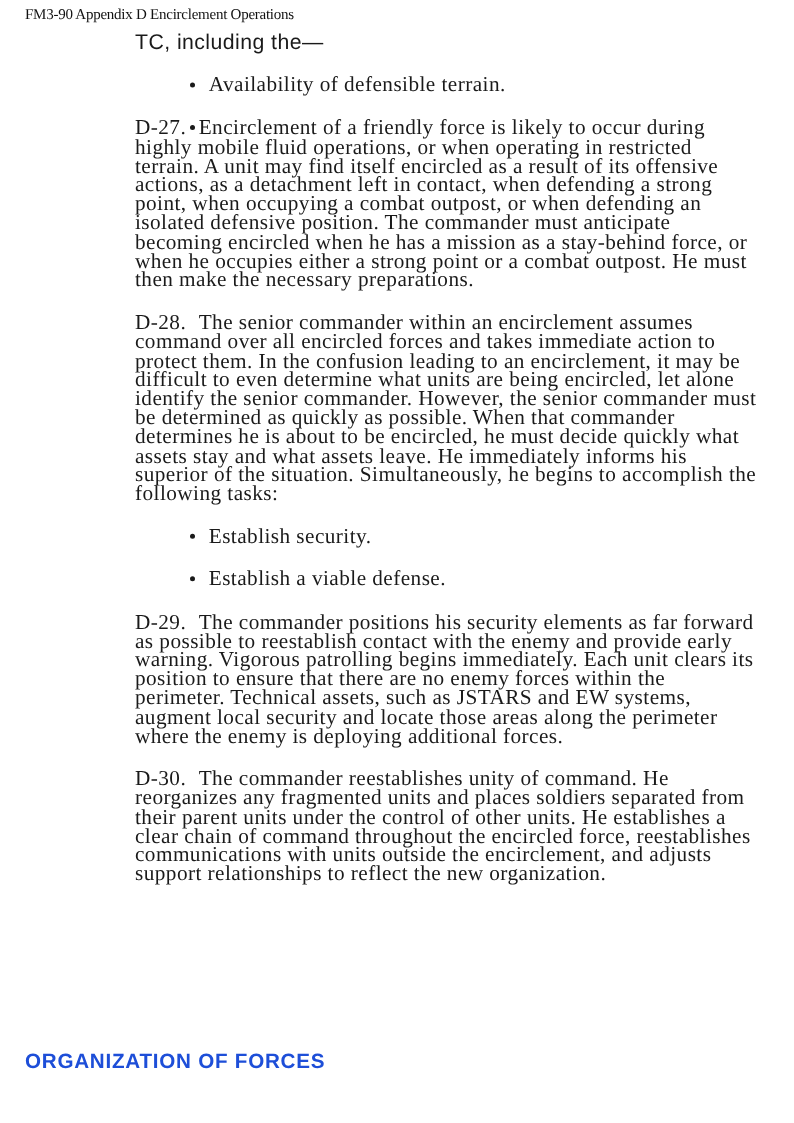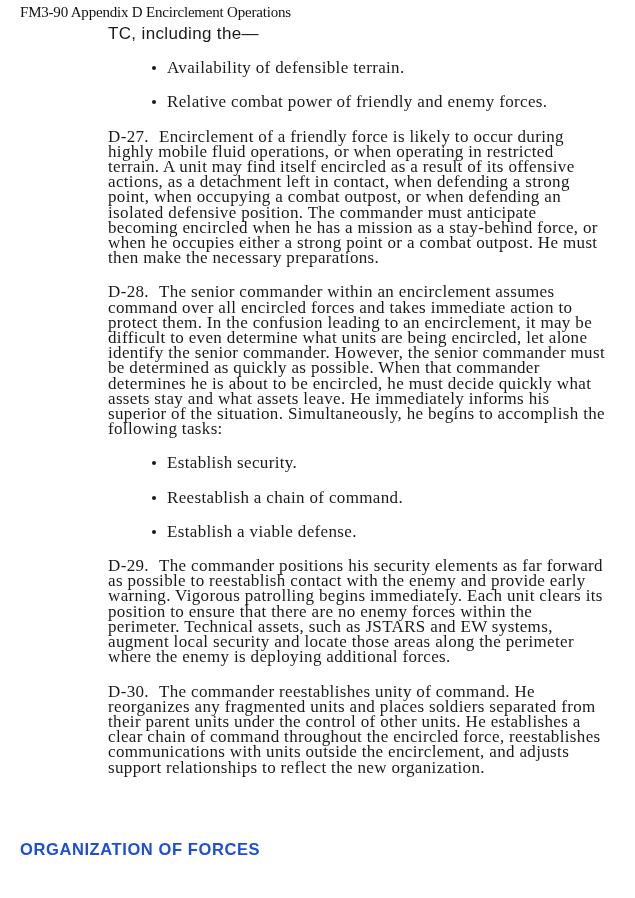--- a/index.html
+++ b/index.html
@@ -1,46 +1,45 @@
 <!DOCTYPE html>
 <html><head>
 <meta charset="utf-8">
 <style>
   html, body { margin: 0; padding: 0; background: #ffffff; }
   body { width: 635px; height: 898px; position: relative; overflow: hidden; color: #1a1a1a; }
-  .header { position: absolute; left: 20px; top: 4px; font-family: "Liberation Serif", serif; font-size: 15px; color: #111; letter-spacing: -0.2px; }
+  .header { position: absolute; left: 20px; top: 4px; font-family: "Liberation Serif", serif; font-size: 12px; color: #111; letter-spacing: -0.2px; }
   .content { position: absolute; left: 108px; top: 26px; width: 500px; font-family: "Liberation Sans", sans-serif; font-size: 17px; line-height: 15.2px; letter-spacing: 0.35px; }
   .intro { margin: 0; }
   ul.bullets { list-style: none; margin: 0; padding: 0 0 0 43px; }
   ul.bullets li { position: relative; padding-left: 16px; margin-top: 19px; font-family: Liberation Serif, serif; }
   ul.bullets li .dot { position: absolute; left: 1px; top: 6px; width: 4px; height: 4px; border-radius: 50%; background: #1a1a1a; }
   .para { margin: 19px 0 0 0; font-family: Liberation Serif, serif; }
   .para .num { margin-right: 10px; }
   .section-heading { position: absolute; left: 20px; top: 840px; font-family: "Liberation Sans", sans-serif; font-weight: bold; font-size: 16.5px; color: #1d4ed8; letter-spacing: 0.6px; margin: 0; }
 </style>
 </head>
 <body>
 
 <div class="header">FM3-90 Appendix D Encirclement Operations</div>
 
 <div class="content">
   <p class="intro">TC, including the—</p>
 
   <ul class="bullets">
     <li><span class="dot"></span><span>Availability of defensible terrain.</span></li>
-    <li><span class="dot"></span><span>Relative combat power of friendly and enemy forces.</span></li>
+    <li><span class="dot"></span></li>
   </ul>
 
   <p class="para"><span class="num">D-27.</span><span>Encirclement of a friendly force is likely to occur during highly mobile fluid operations, or when operating in restricted terrain. A unit may find itself encircled as a result of its offensive actions, as a detachment left in contact, when defending a strong point, when occupying a combat outpost, or when defending an isolated defensive position. The commander must anticipate becoming encircled when he has a mission as a stay-behind force, or when he occupies either a strong point or a combat outpost. He must then make the necessary preparations.</span></p>
 
   <p class="para"><span class="num">D-28.</span><span>The senior commander within an encirclement assumes command over all encircled forces and takes immediate action to protect them. In the confusion leading to an encirclement, it may be difficult to even determine what units are being encircled, let alone identify the senior commander. However, the senior commander must be determined as quickly as possible. When that commander determines he is about to be encircled, he must decide quickly what assets stay and what assets leave. He immediately informs his superior of the situation. Simultaneously, he begins to accomplish the following tasks:</span></p>
 
   <ul class="bullets">
     <li><span class="dot"></span><span>Establish security.</span></li>
-    <li><span class="dot"></span><span>Reestablish a chain of command.</span></li>
     <li><span class="dot"></span><span>Establish a viable defense.</span></li>
   </ul>
 
   <p class="para"><span class="num">D-29.</span><span>The commander positions his security elements as far forward as possible to reestablish contact with the enemy and provide early warning. Vigorous patrolling begins immediately. Each unit clears its position to ensure that there are no enemy forces within the perimeter. Technical assets, such as JSTARS and EW systems, augment local security and locate those areas along the perimeter where the enemy is deploying additional forces.</span></p>
 
   <p class="para"><span class="num">D-30.</span><span>The commander reestablishes unity of command. He reorganizes any fragmented units and places soldiers separated from their parent units under the control of other units. He establishes a clear chain of command throughout the encircled force, reestablishes communications with units outside the encirclement, and adjusts support relationships to reflect the new organization.</span></p>
 </div>
 
 <h2 class="section-heading">ORGANIZATION OF FORCES</h2>
 

